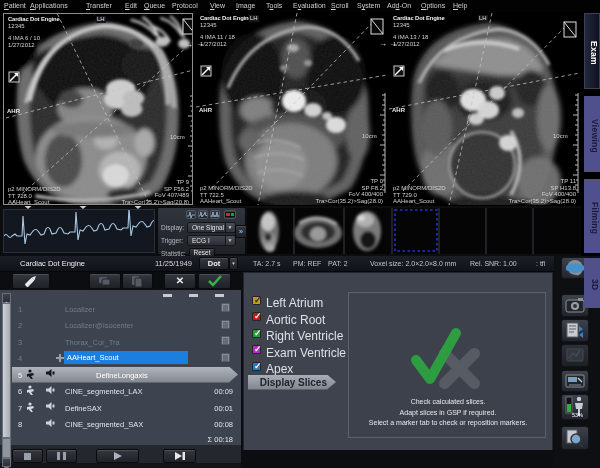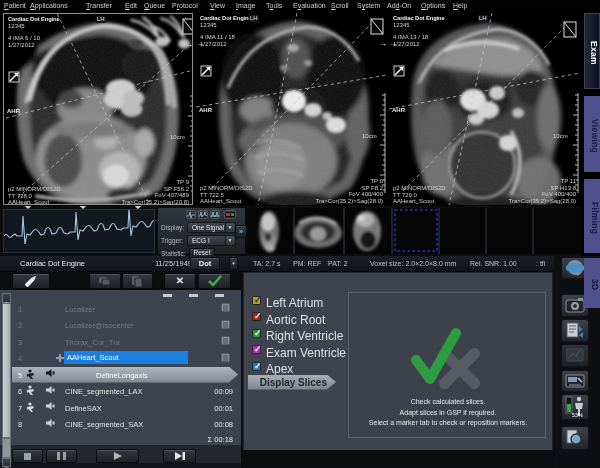--- a/index.html
+++ b/index.html
@@ -351,21 +351,21 @@
             <line x1="286" y1="0" x2="286" y2="46"></line>
           </g>
         <rect x="148" y="2" width="42" height="41" fill="none" stroke="#2233cc" stroke-width="1.6" stroke-dasharray="2.5,2.5"></rect>
       </svg>
     </div>
   </div>
   <div id="bottom" class="abs" style="left:0;top:256px;width:600px;height:212px;background:#0b0d10;">
     <div class="abs" style="left:0;top:0;width:600px;height:16px;background:linear-gradient(#1b1e24,#101318);border-bottom:1px solid #05060a;"></div>
     <div class="abs" style="left:20px;top:3px;color:#eceef0;font-size:7.5px;">Cardiac Dot Engine</div>
     <div class="abs" style="left:155px;top:3px;color:#d6d8dc;font-size:7.5px;">11/25/1949</div>
-    <div class="btn2" style="left:190px;top:1px;width:30px;height:13px;color:#f0f2f4;font-size:7.5px;font-weight:bold;text-align:center;line-height:12px;">Dot</div>
+    <div class="btn2" style="left:199px;top:1px;width:30px;height:13px;color:#f0f2f4;font-size:7.5px;font-weight:bold;text-align:center;line-height:12px;">Dot</div>
     <div class="btn2" style="left:229px;top:1px;width:9px;height:13px;color:#cfd2d8;font-size:4.5px;text-align:center;line-height:12px;">▼</div>
     <div class="abs" style="left:253px;top:4px;color:#c2c6cc;font-size:7px;">TA: 2.7 s</div>
     <div class="abs" style="left:293px;top:4px;color:#c2c6cc;font-size:7px;">PM: REF</div>
     <div class="abs" style="left:328px;top:4px;color:#c2c6cc;font-size:7px;">PAT: 2</div>
     <div class="abs" style="left:370px;top:4px;color:#c2c6cc;font-size:7px;">Voxel size: 2.0×2.0×8.0 mm</div>
     <div class="abs" style="left:470px;top:4px;color:#c2c6cc;font-size:7px;">Rel. SNR: 1.00</div>
     <div class="abs" style="left:536px;top:4px;color:#c2c6cc;font-size:7px;">: tfi</div>
 
     <div class="btn2" style="left:12px;top:17px;width:38px;height:16px;">
         <svg width="36" height="14">

